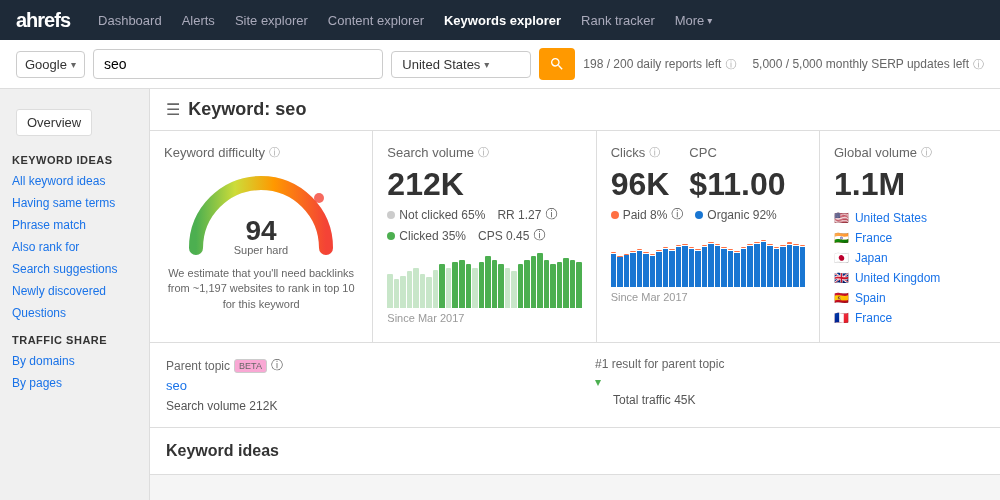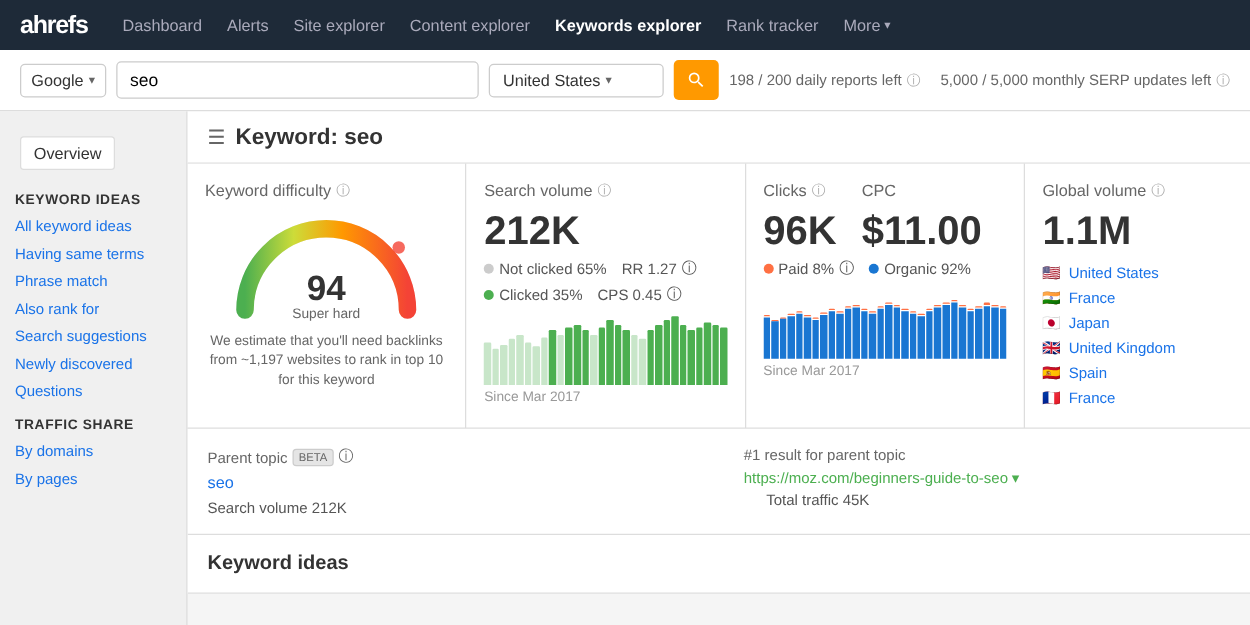--- a/index.html
+++ b/index.html
@@ -68,21 +68,21 @@
 
     
     .global-card { min-width: 160px; flex: 0 0 180px; }
     .country-list { margin-top: 8px; }
     .country-item { display: flex; align-items: center; gap: 6px; padding: 3px 0; font-size: 12px; color: #1a73e8; cursor: pointer; }
 
     
     .parent-topic-row { background: white; border-bottom: 1px solid #ddd; padding: 14px 16px; display: flex; gap: 40px; }
     .pt-col { flex: 1; }
     .pt-label { font-size: 12px; color: #666; margin-bottom: 4px; display: flex; align-items: center; gap: 4px; }
-    .beta-badge { background: #e5e5e5; border: 1px solid #ccc; border-radius: 3px; font-size: 9px; padding: 1px 4px; color: #666; }
+    .beta-badge { background: #f9a8d4; border: 1px solid #ccc; border-radius: 3px; font-size: 9px; padding: 1px 4px; color: #666; }
     .pt-value { font-size: 13px; color: #1a73e8; cursor: pointer; margin-bottom: 6px; }
     .pt-meta { font-size: 12px; color: #555; }
     .result-title { font-size: 13px; color: #1a73e8; cursor: pointer; text-decoration: none; }
     .result-url { font-size: 12px; color: #4caf50; display: flex; align-items: center; gap: 3px; }
 
     
     .keyword-ideas-header { background: white; padding: 14px 16px; border-bottom: 1px solid #ddd; }
     .keyword-ideas-title { font-size: 16px; font-weight: 600; color: #333; }
 
     
@@ -442,21 +442,20 @@
           <span>Parent topic</span>
           <span class="beta-badge">BETA</span>
           <span class="info-icon">ⓘ</span>
         </div>
         <div class="pt-value">seo</div>
         <div class="pt-meta">Search volume 212K</div>
       </div>
       <div class="pt-col">
         <div class="pt-label">#1 result for parent topic</div>
         <div class="result-url">
-          <span>https://moz.com/beginners-guide-to-seo</span>
           <span style="color:#4caf50;">▾</span>
         </div>
         <div class="pt-meta" style="margin-top:4px;margin-left:18px;">Total traffic 45K</div>
       </div>
     </div>
 
     <div class="keyword-ideas-header">
       <div class="keyword-ideas-title">Keyword ideas</div>
     </div>
 

